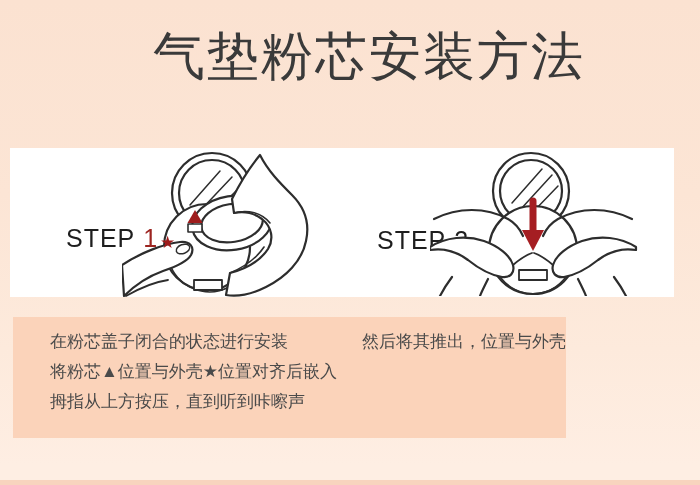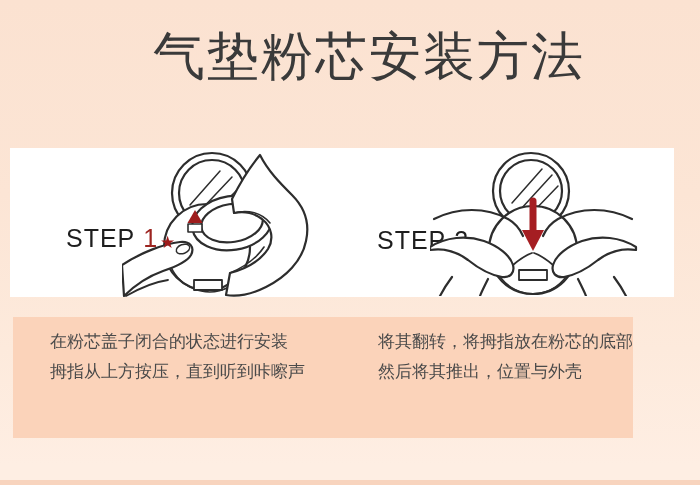--- a/index.html
+++ b/index.html
@@ -24,21 +24,21 @@
     white-space:nowrap;
   }
   .step-label .sp { display:inline-block; width:8px; }
   .lbl-1 { left:48px; top:76px;margin-left:8px; }
   .lbl-2 { left:367px; top:78px; }
   .num-red { color:#9c2420; }
   .fig { position:absolute; top:1px; }
   .fig1 { left:112px; }
   .fig2 { left:420px; }
   .box {
-    position:absolute; left:13px; top:317px; width:620px; height:121px;
+    position:absolute; left:13px; top:317px; width:553px; height:121px;
     background:#fbd3ba; display:flex;
   }
   .col { font-size:17px; line-height:30px; color:#4a4a4a; padding-top:10px; white-space:nowrap; }
   .col1 { width:380px; padding-left:37px; }
   .col2 { flex:1; }
   .strip { position:absolute; left:0; top:480px; width:700px; height:5px; background:#f8d4be; }
 </style>
 </head>
 <body>
 
@@ -115,23 +115,23 @@
         <path d="M22 128 C16 136 12 143 10 147"></path>
         <path d="M58 130 C54 138 51 144 50 147"></path>
       </g>
     </svg>
 
   </div>
 
   <div class="box">
     <div class="col col1">
       <p>在粉芯盖子闭合的状态进行安装</p>
+      <p>将粉芯▲位置与外壳★位置对齐后嵌入</p>
       <p>拇指从上方按压，直到听到咔嚓声</p>
     </div>
     <div class="col col2">
-      <p>将其翻转，将拇指放在粉芯的底部</p>
       <p>然后将其推出，位置与外壳</p>
     </div>
   </div>
 
   <div class="strip"></div>
 
 </div>
 
 </body></html>

